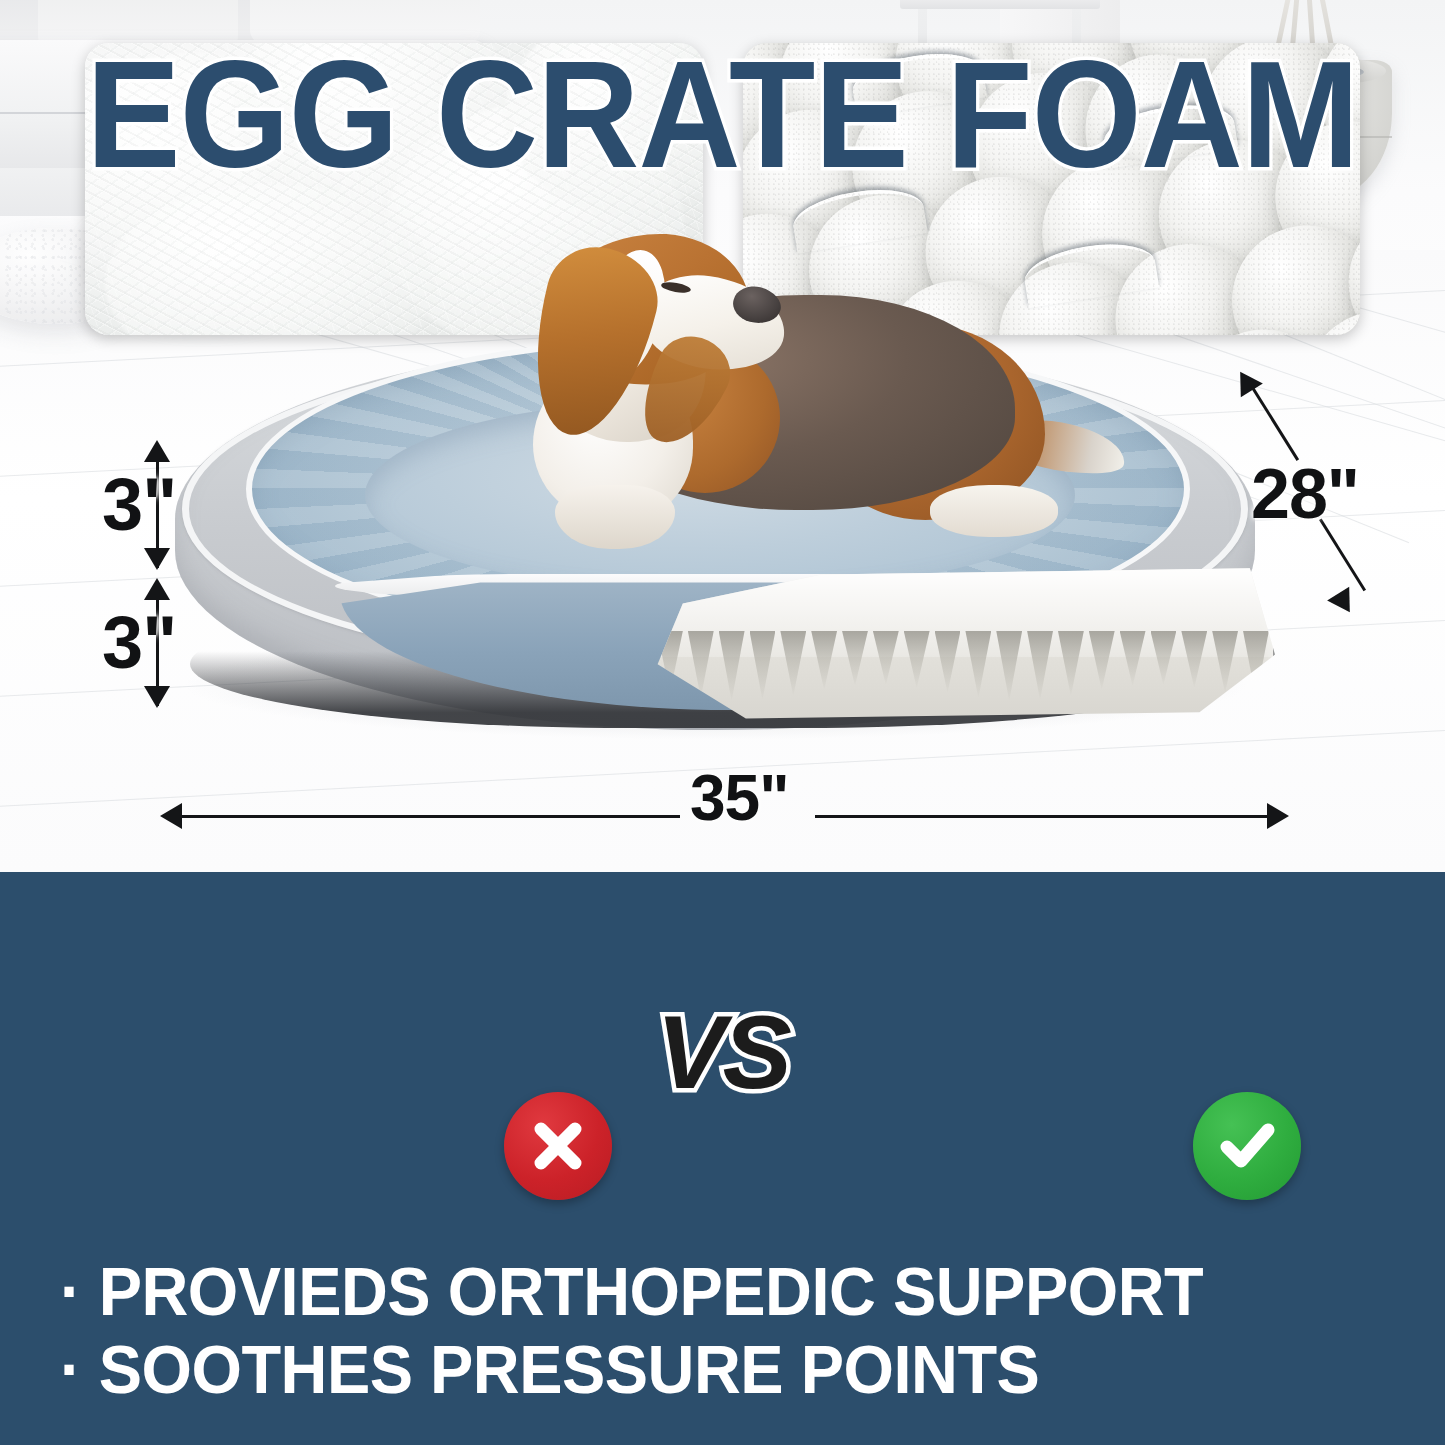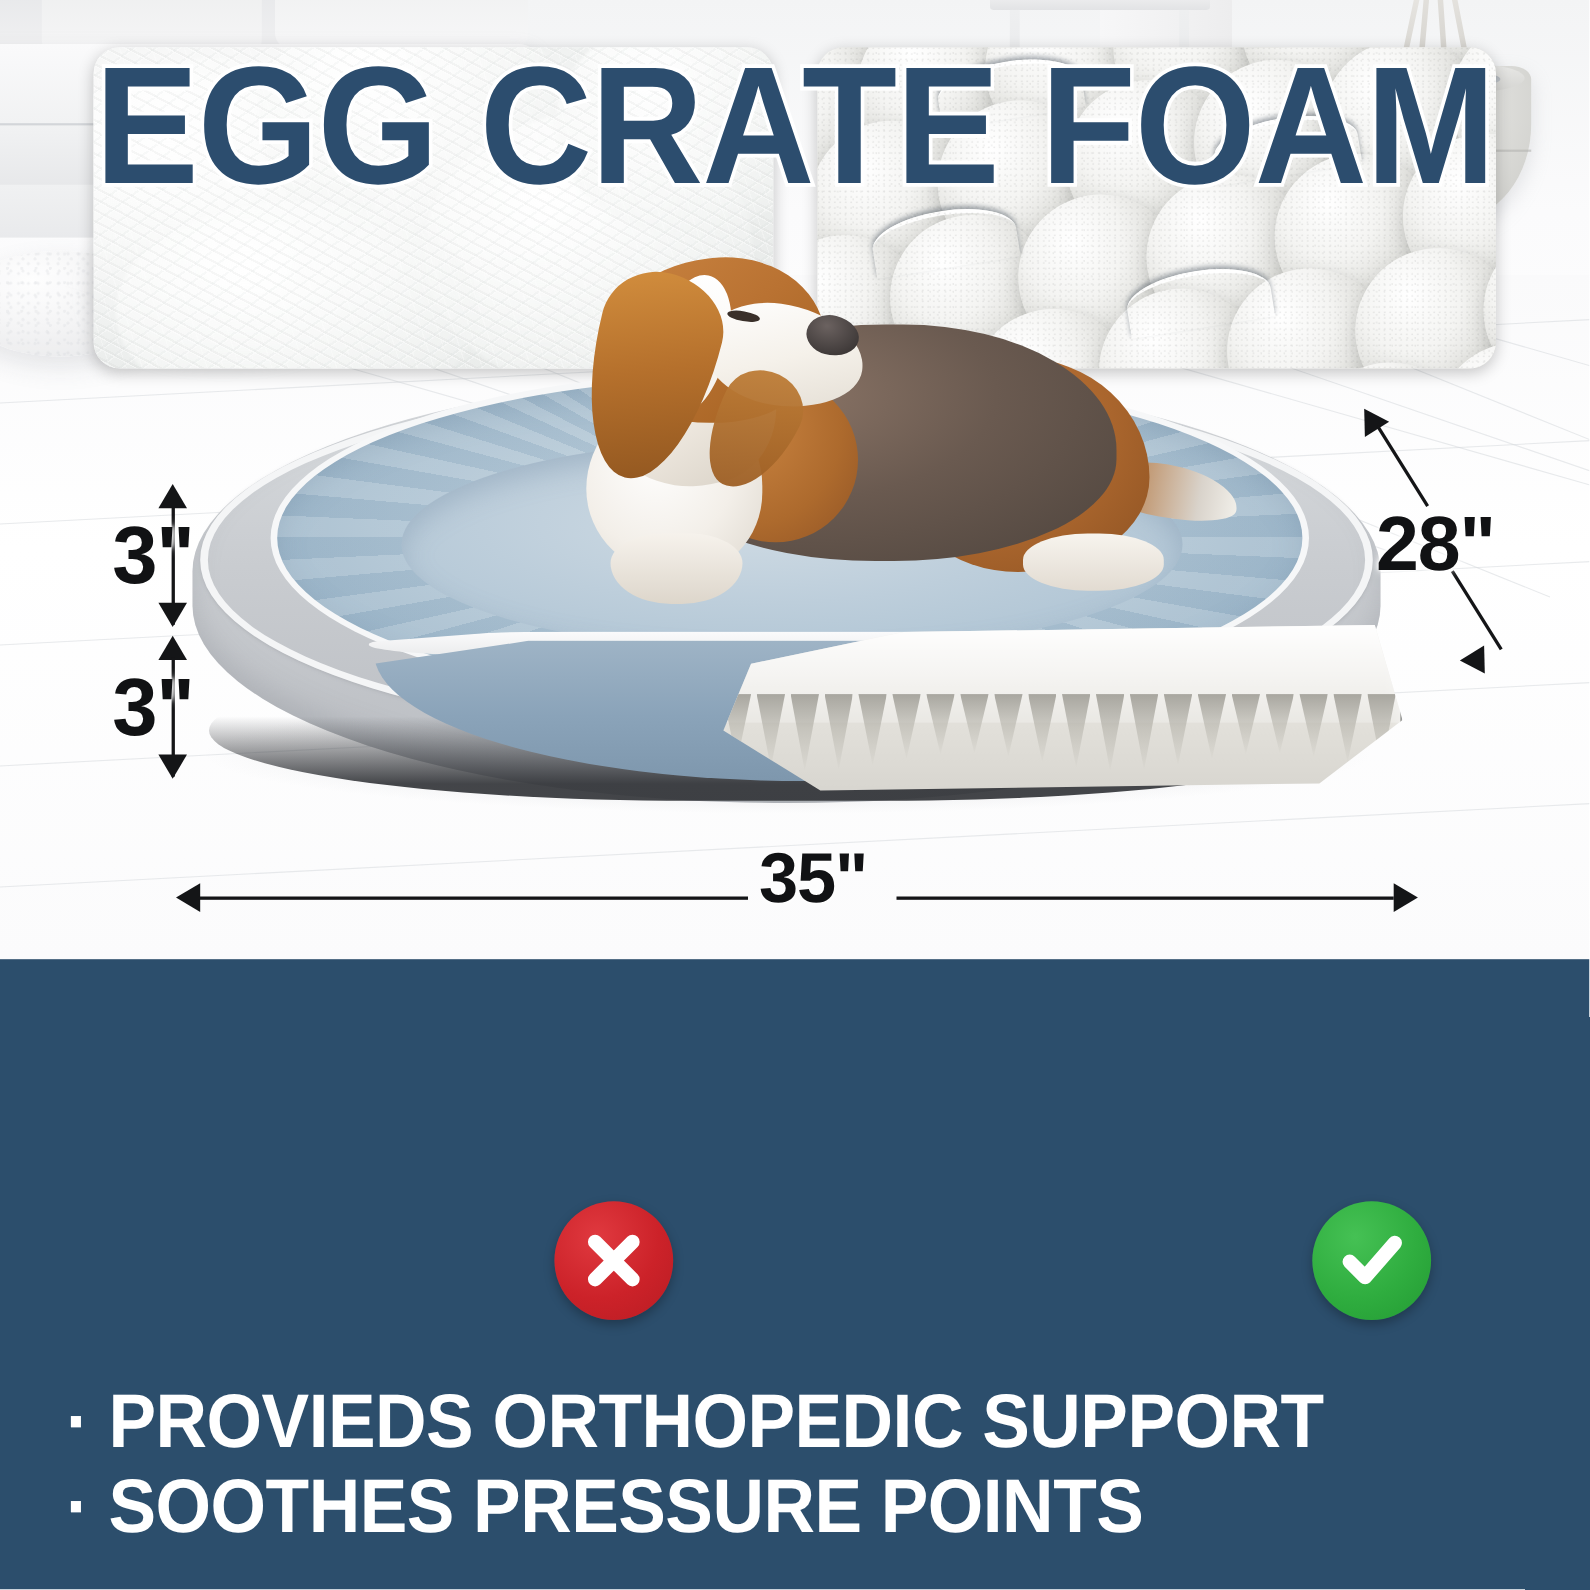--- a/index.html
+++ b/index.html
@@ -647,19 +647,20 @@
       </g>
     </svg>
   </div>
 
   <div class="badge" id="badge-check">
     <svg width="66" height="66" viewBox="0 0 66 66" aria-hidden="true">
       <polyline points="13,34 27,48 54,17" fill="none" stroke="#ffffff" stroke-width="13" stroke-linecap="round" stroke-linejoin="round"></polyline>
     </svg>
   </div>
 
+  <div id="vs">VS</div>
 
   <div id="bullets">
     <div>· PROVIEDS ORTHOPEDIC SUPPORT</div>
     <div>· SOOTHES PRESSURE POINTS</div>
   </div>
 
 </div>
 
 </body></html>

